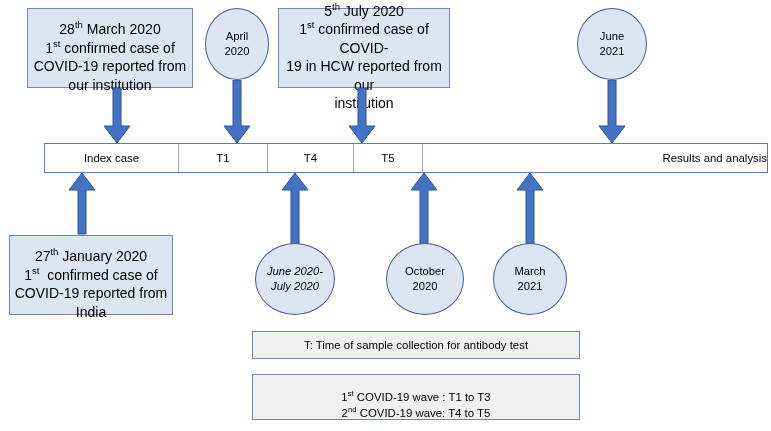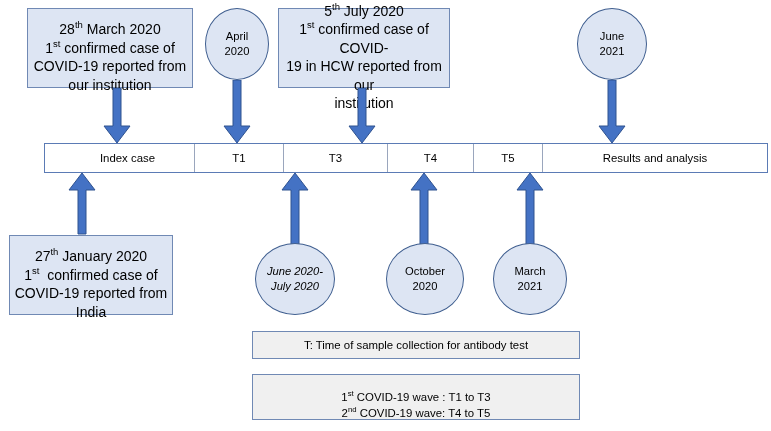--- a/index.html
+++ b/index.html
@@ -60,33 +60,32 @@
   #timeline {
     position: absolute;
     left: 44px;
     top: 143px;
     width: 724px;
     height: 30px;
     box-sizing: border-box;
     border: 1px solid #5b7bb5;
     background: #ffffff;
     display: flex;
-    padding-left: 16px;
   }
   .tl-cell {
     box-sizing: border-box;
     display: flex;
     align-items: center;
     justify-content: center;
     font-size: 11.4px;
     color: #000;
     border-right: 1px solid #9aa6bd;
     height: 100%;
   }
-  .tl-cell:last-child { border-right: none; }
+  .tl-cell:last-child { border-right: none; justify-content: flex-end; }
 
   
   .legend-box {
     position: absolute;
     box-sizing: border-box;
     background: #f0f0f0;
     border: 1px solid #7089b4;
     display: flex;
     align-items: center;
     justify-content: center;
@@ -150,23 +149,20 @@
     </svg>
   </div>
 
   <div id="timeline">
     <div class="tl-cell" style="width:134px;">
       <span>Index case</span>
     </div>
     <div class="tl-cell" style="width:89px;">
       <span>T1</span>
     </div>
-    <div class="tl-cell" style="width:104px;">
-      <span>T3</span>
-    </div>
     <div class="tl-cell" style="width:86px;">
       <span>T4</span>
     </div>
     <div class="tl-cell" style="width:69px;">
       <span>T5</span>
     </div>
     <div class="tl-cell" style="flex:1;">
       <span>Results and analysis</span>
     </div>
   </div>

